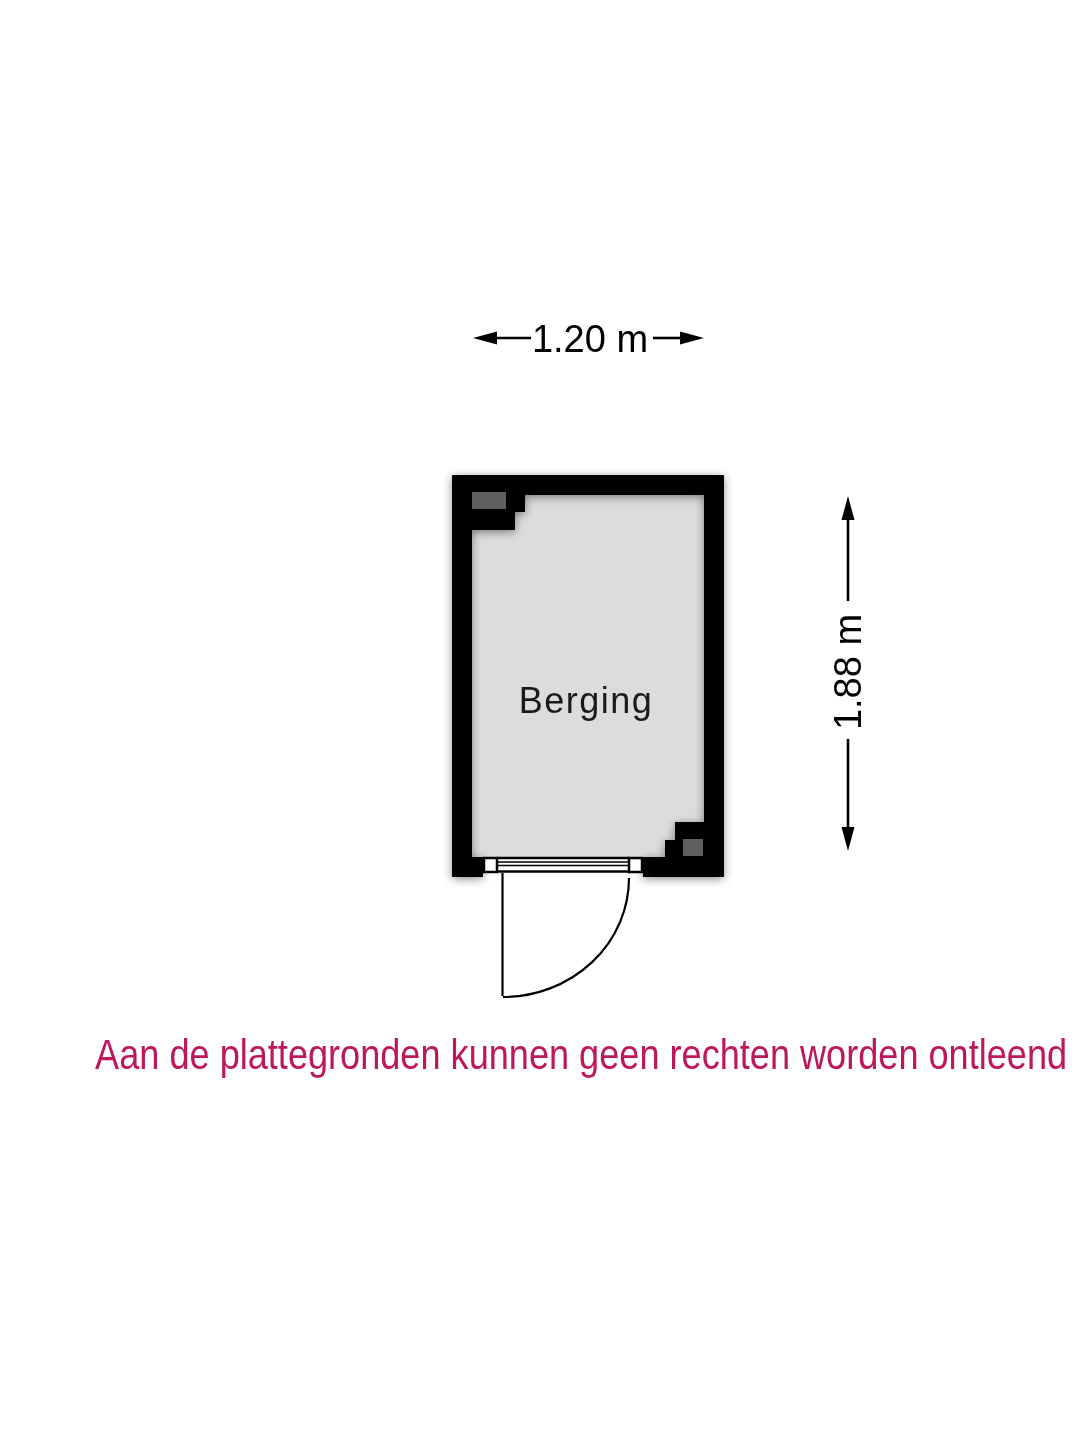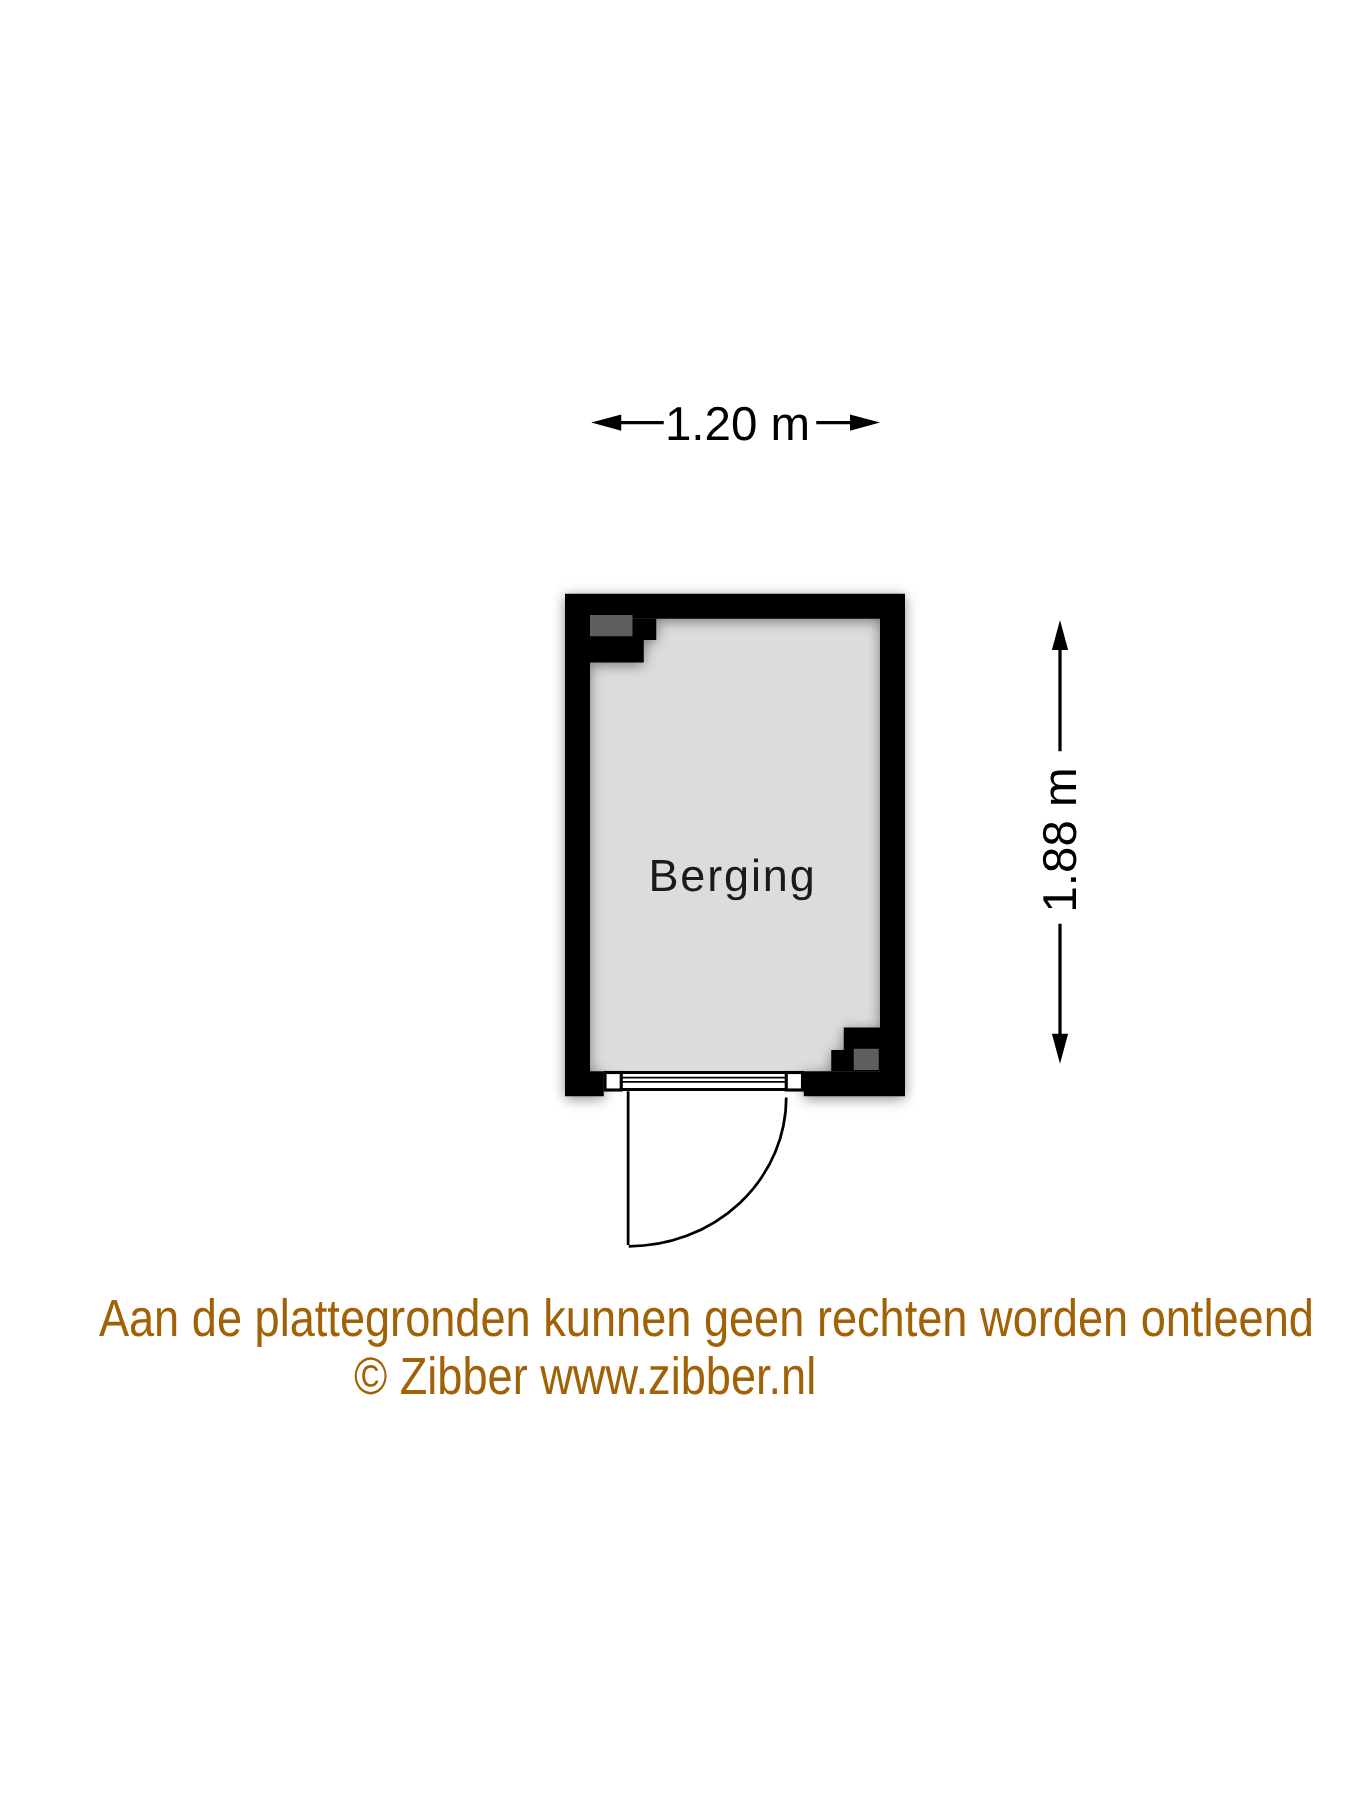--- a/index.html
+++ b/index.html
@@ -32,21 +32,22 @@
     letter-spacing: 1.5px;
     fill: #1a1a1a;
     font-family: "Liberation Sans", sans-serif;
   }
   .footer {
     position: absolute;
     left: 0;
     top: 1032px;
     width: 936px;
     text-align: center;
-    color: #a16207;
+    color: #be185d;
+    padding-left: 16px;
   }
   .footer-line {
     line-height: 46px;
     font-size: 42px;
     white-space: nowrap;
   }
   .footer-line > span {
     display: inline-block;
     transform: scaleX(0.86);
     transform-origin: 50% 50%;
@@ -101,16 +102,15 @@
       <polygon points="848,496 841.5,520 854.5,520" stroke="none"></polygon>
       <polygon points="848,851 841.5,827 854.5,827" stroke="none"></polygon>
       <text text-anchor="middle" class="dim-text" stroke="none" transform="translate(861,672) rotate(-90)">1.88 m</text>
     </g>
 
     <text x="586" y="713" text-anchor="middle" class="room-text">Berging</text>
   </svg>
 
   <div class="footer">
     <div class="footer-line"><span>Aan de plattegronden kunnen geen rechten worden ontleend</span></div>
-    <div class="footer-line"><span>© Zibber www.zibber.nl</span></div>
   </div>
 
 </div>
 
 </body></html>

